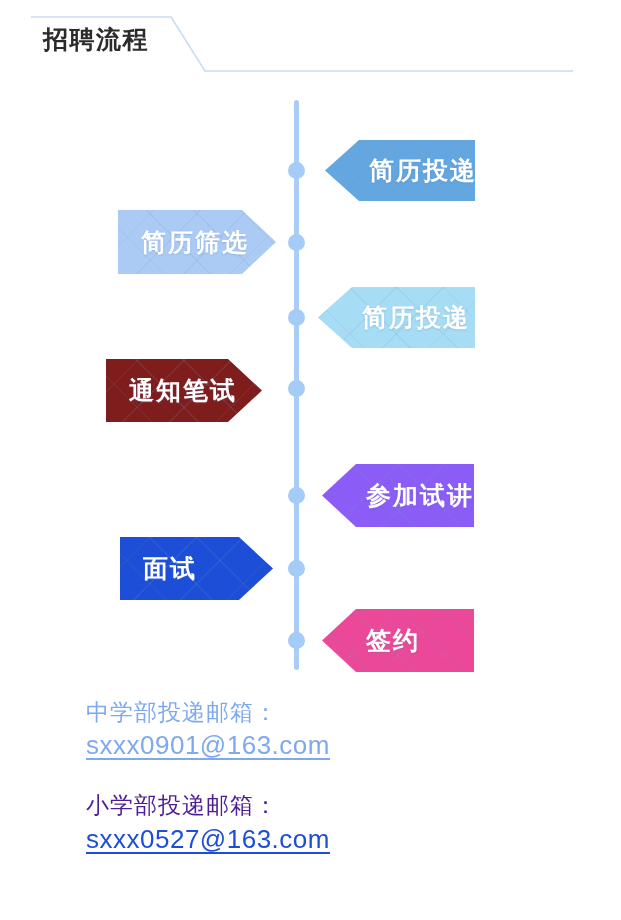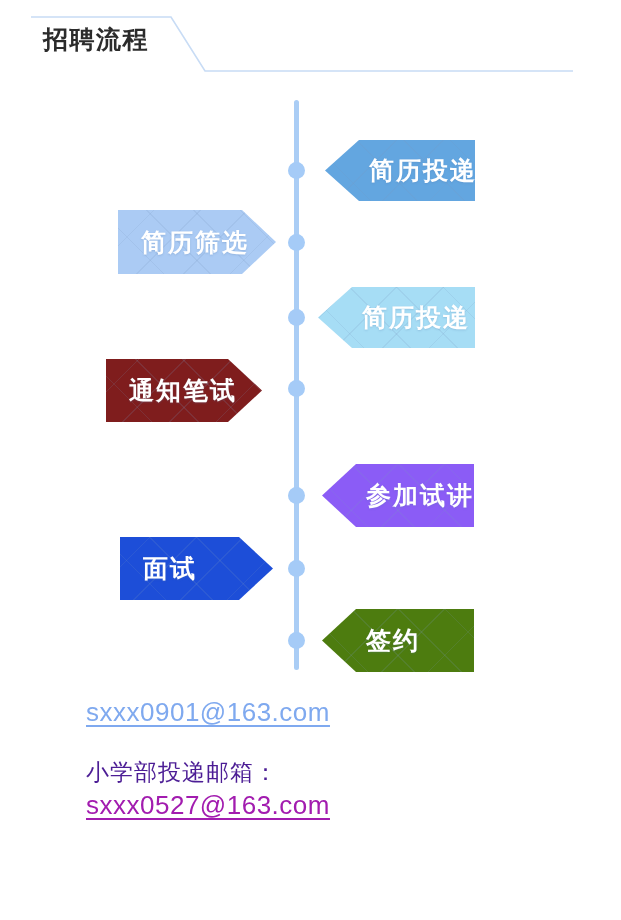--- a/index.html
+++ b/index.html
@@ -166,24 +166,24 @@
         <div class="step-label">通知笔试</div>
       </div>
       <div class="flow-step point-left" style="left: 322px; top: 464px; width: 152px; height: 63px; background: #8b5cf6;">
         <div class="step-texture"></div>
         <div class="step-label">参加试讲</div>
       </div>
       <div class="flow-step point-right" style="left: 120px; top: 537px; width: 153px; height: 63px; background: #1d4ed8;">
         <div class="step-texture"></div>
         <div class="step-label">面试</div>
       </div>
-      <div class="flow-step point-left" style="left: 322px; top: 609px; width: 152px; height: 63px; background: #4d7c0f;">
+      <div class="flow-step point-left" style="left: 322px; top: 609px; width: 152px; height: 63px; background: #ec4899;">
         <div class="step-texture"></div>
         <div class="step-label">签约</div>
       </div>
     </div>
 
   <div id="contact-block">
-      <div class="contact-group"><a class="contact-email" style="color: rgb(127, 169, 239);">sxxx0901@163.com</a></div>
-      <div class="contact-group"><div class="contact-label" style="color: #4c1d95;">小学部投递邮箱：</div><a class="contact-email" style="color: #a21caf;">sxxx0527@163.com</a></div>
+      <div class="contact-group"><div class="contact-label" style="color: rgb(127, 169, 239);">中学部投递邮箱：</div><a class="contact-email" style="color: rgb(127, 169, 239);">sxxx0901@163.com</a></div>
+      <div class="contact-group"><div class="contact-label" style="color: #4c1d95;">小学部投递邮箱：</div><a class="contact-email" style="color: #1d4ed8;">sxxx0527@163.com</a></div>
     </div>
 
 </div>
 
 </body></html>

